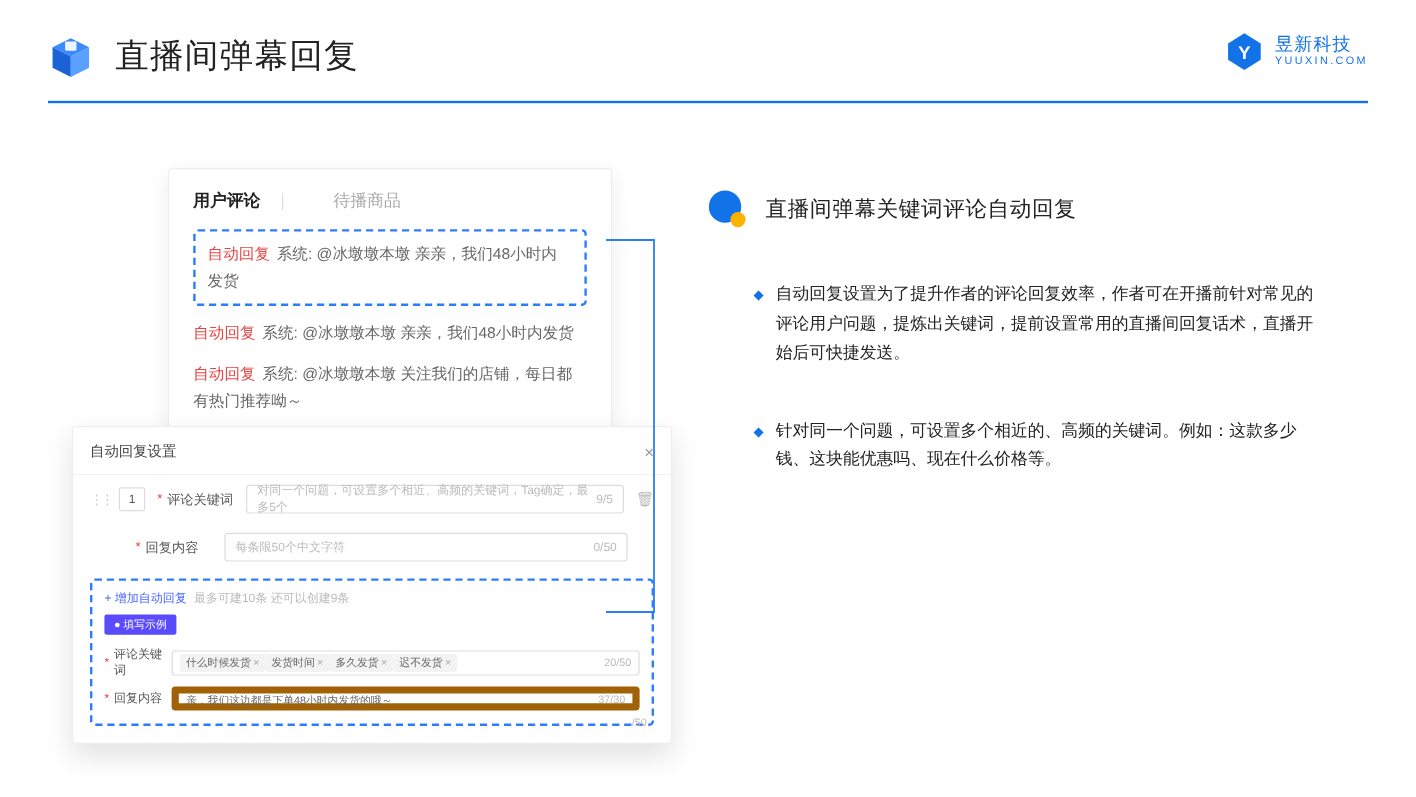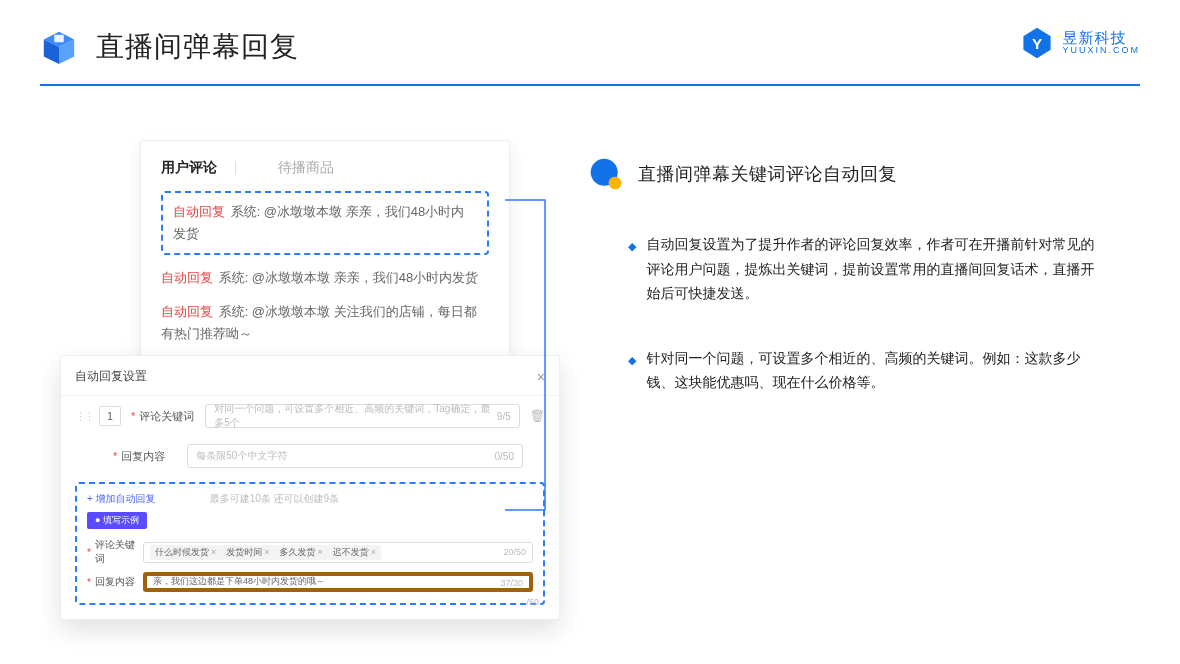--- a/index.html
+++ b/index.html
@@ -35,31 +35,31 @@
 .form-row { display: flex; align-items: center; padding: 8px 14px; font-size: 11px; }
 .drag-dots { color: #ccc; margin-right: 6px; letter-spacing: -2px; }
 .order-box { width: 22px; height: 20px; border: 1px solid #ddd; border-radius: 2px; display: flex; align-items: center; justify-content: center; font-size: 10px; color: #555; margin-right: 10px; }
 .req-star { color: #e64545; margin-right: 4px; }
 .field-label { color: #555; width: 58px; }
 .text-input { flex: 1; border: 1px solid #ddd; border-radius: 3px; height: 24px; padding: 0 8px; font-size: 10px; color: #bbb; display: flex; align-items: center; justify-content: space-between; margin-left: 8px; }
 .input-counter { color: #bbb; font-size: 10px; }
 .trash { color: #bbb; margin-left: 10px; font-size: 12px; }
 
 .dashed-example { margin: 6px 14px 0 14px; border: 2px dashed #2b7cff; border-radius: 4px; padding: 8px 10px; }
-.add-line { font-size: 10px; display: flex; align-items: flex-end; gap: 48px; }
+.add-line { font-size: 10px; display: flex; align-items: flex-end; }
 .add-link { color: #4b66ff; }
 .add-hint { color: #bbb; margin-left: 6px; }
 .example-badge { display: inline-block; background: #5b4bff; color: #fff; font-size: 9px; padding: 2px 8px; border-radius: 2px; margin: 6px 0 6px 0; }
 .chip-row { display: flex; align-items: center; font-size: 10px; padding: 3px 0; }
 .chip-label { color: #555; width: 56px; display: flex; align-items: center; }
 .chip-input { flex: 1; border: 1px solid #ddd; border-radius: 3px; min-height: 20px; padding: 2px 6px; display: flex; align-items: center; flex-wrap: wrap; gap: 0; }
 .chip { background: #f3f3f3; color: #666; padding: 1px 5px; border-radius: 2px; font-size: 9px; }
 .chip-x { color: #aaa; margin-left: 2px; }
 .chip-counter { margin-left: auto; color: #bbb; font-size: 9px; }
-.example-reply { border: 4px solid #a16207; border-radius: 3px; height: 20px; padding: 0 6px; display: flex; align-items: flex-end; font-size: 9px; color: #666; flex: 1; gap: 26px; }
+.example-reply { border: 6px solid #a16207; border-radius: 3px; height: 20px; padding: 0 6px; display: flex; align-items: flex-start; font-size: 9px; color: #666; flex: 1; gap: 26px; }
 .stray-counter { position: absolute; right: 20px; bottom: 12px; font-size: 9px; color: #bbb; }
 
 
 .connector { position: absolute; pointer-events: none; z-index: 3; }
 
 
 .right-area { position: absolute; left: 588px; top: 156px; width: 540px; }
 .right-header { display: flex; align-items: center; margin-bottom: 40px; }
 .bubble-icon { width: 36px; height: 36px; margin-right: 14px; position: relative; }
 .right-title { font-size: 18px; color: #222; letter-spacing: .5px; }

